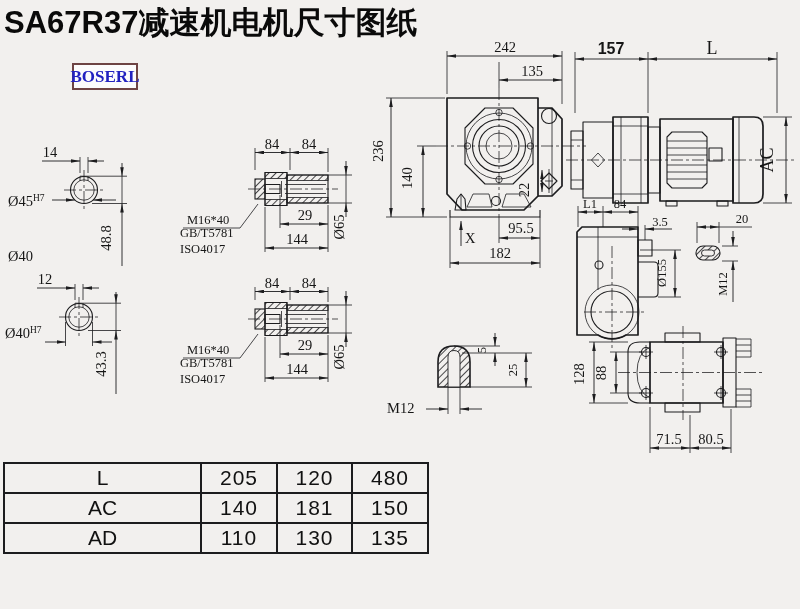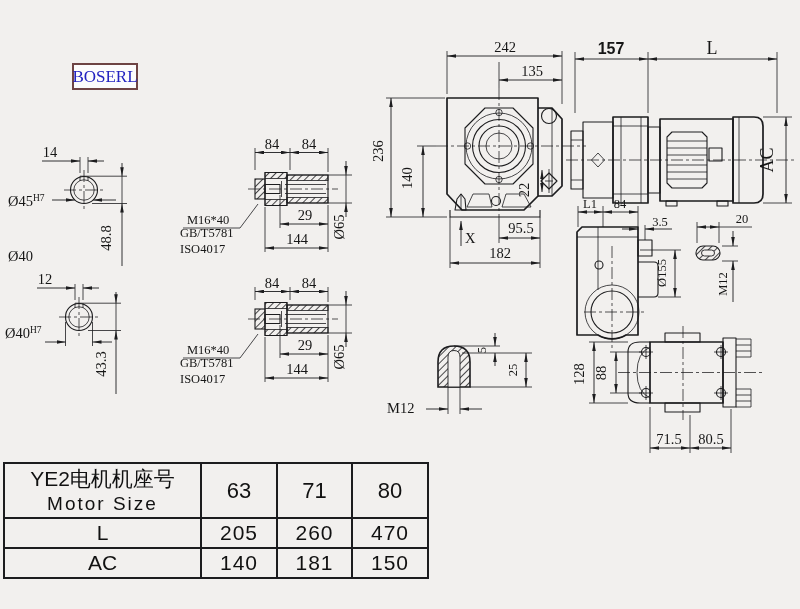--- a/index.html
+++ b/index.html
@@ -2,21 +2,21 @@
 <html><head>
 <meta charset="utf-8">
 <style>
   html,body{margin:0;padding:0;background:#e8e8e8;}
   .stage{position:relative;width:800px;height:609px;background:#f2f0ee;overflow:hidden;
          font-family:"Liberation Sans",sans-serif;}
   .page-title{position:absolute;left:4px;top:2px;font-size:31px;font-weight:bold;color:#0a0a0a;
               letter-spacing:0px;white-space:nowrap;}
   .brand-box{position:absolute;left:72px;top:63px;width:62px;height:23px;border:2px solid #6e4444;
              background:#fcfcfc;display:flex;align-items:center;justify-content:center;}
-  .brand-box span{font-family:"Liberation Serif",serif;font-weight:normal;font-size:17px;color:#2222c0;}
+  .brand-box span{font-family:"Liberation Serif",serif;font-weight:bold;font-size:17px;color:#2222c0;}
   svg.drawing{position:absolute;left:0;top:0;}
   
   .ol{fill:none;stroke:#1c1c1e;stroke-width:1.7;stroke-linejoin:round;}
   .md{fill:none;stroke:#1c1c1e;stroke-width:1.1;stroke-linejoin:round;}
   .tn{fill:none;stroke:#1c1c1e;stroke-width:0.8;}
   .cl{fill:none;stroke:#1c1c1e;stroke-width:0.75;stroke-dasharray:12 3 3 3;}
   .dm{fill:none;stroke:#1c1c1e;stroke-width:0.9;}
   .ht{fill:url(#hatch);stroke:#1c1c1e;stroke-width:1.1;}
   .htl{fill:url(#hatch);stroke:#1c1c1e;stroke-width:1.6;}
   .hts{fill:url(#hatch);stroke:#1c1c1e;stroke-width:0.8;}
@@ -35,20 +35,21 @@
   .size-table .hdr-en{font-size:19px;letter-spacing:2px;line-height:24px;}
   .size-table .size-val{font-size:22px;}
   .size-table .row-label{font-size:21px;height:28px;}
   .size-table .num{font-size:21px;height:28px;letter-spacing:1px;margin-left:44px;}
 </style>
 </head>
 <body>
 
 <div class="stage">
 
+  <div class="page-title">SA67R37减速机电机尺寸图纸</div>
 
   <div class="brand-box">
     <span>BOSERL</span>
   </div>
 
   <svg class="drawing" width="800" height="609" viewBox="0 0 800 609">
     <defs>
       <marker id="arw" viewBox="0 0 10 4" refX="10" refY="2" markerWidth="10" markerHeight="4" orient="auto-start-reverse">
           <path d="M0,0 L10,2 L0,4 Z" fill="#1c1c1e"></path>
         </marker>
@@ -384,37 +385,34 @@
   </svg>
 
   <table class="size-table">
     <colgroup>
         <col style="width:197px">
         <col style="width:76px">
         <col style="width:75px">
         <col style="width:76px">
       </colgroup>
     <tbody>
-        <tr>
-      <td class="hdr-cell">
-        <div class="hdr-cn">YE2电机机座号</div>
-        <div class="hdr-en">Motor Size</div>
-      </td>
-      <td class="size-val">63</td>
-      <td class="size-val">71</td>
-      <td class="size-val">80</td>
-    </tr>
     <tr>
       <td class="row-label">L</td>
       <td class="num">205</td>
-      <td class="num">260</td>
-      <td class="num">470</td>
+      <td class="num">120</td>
+      <td class="num">480</td>
     </tr>
     <tr>
       <td class="row-label">AC</td>
       <td class="num">140</td>
       <td class="num">181</td>
       <td class="num">150</td>
     </tr>
+    <tr>
+      <td class="row-label">AD</td>
+      <td class="num">110</td>
+      <td class="num">130</td>
+      <td class="num">135</td>
+    </tr>
   </tbody>
     </table>
 
 </div>
 
 </body></html>

